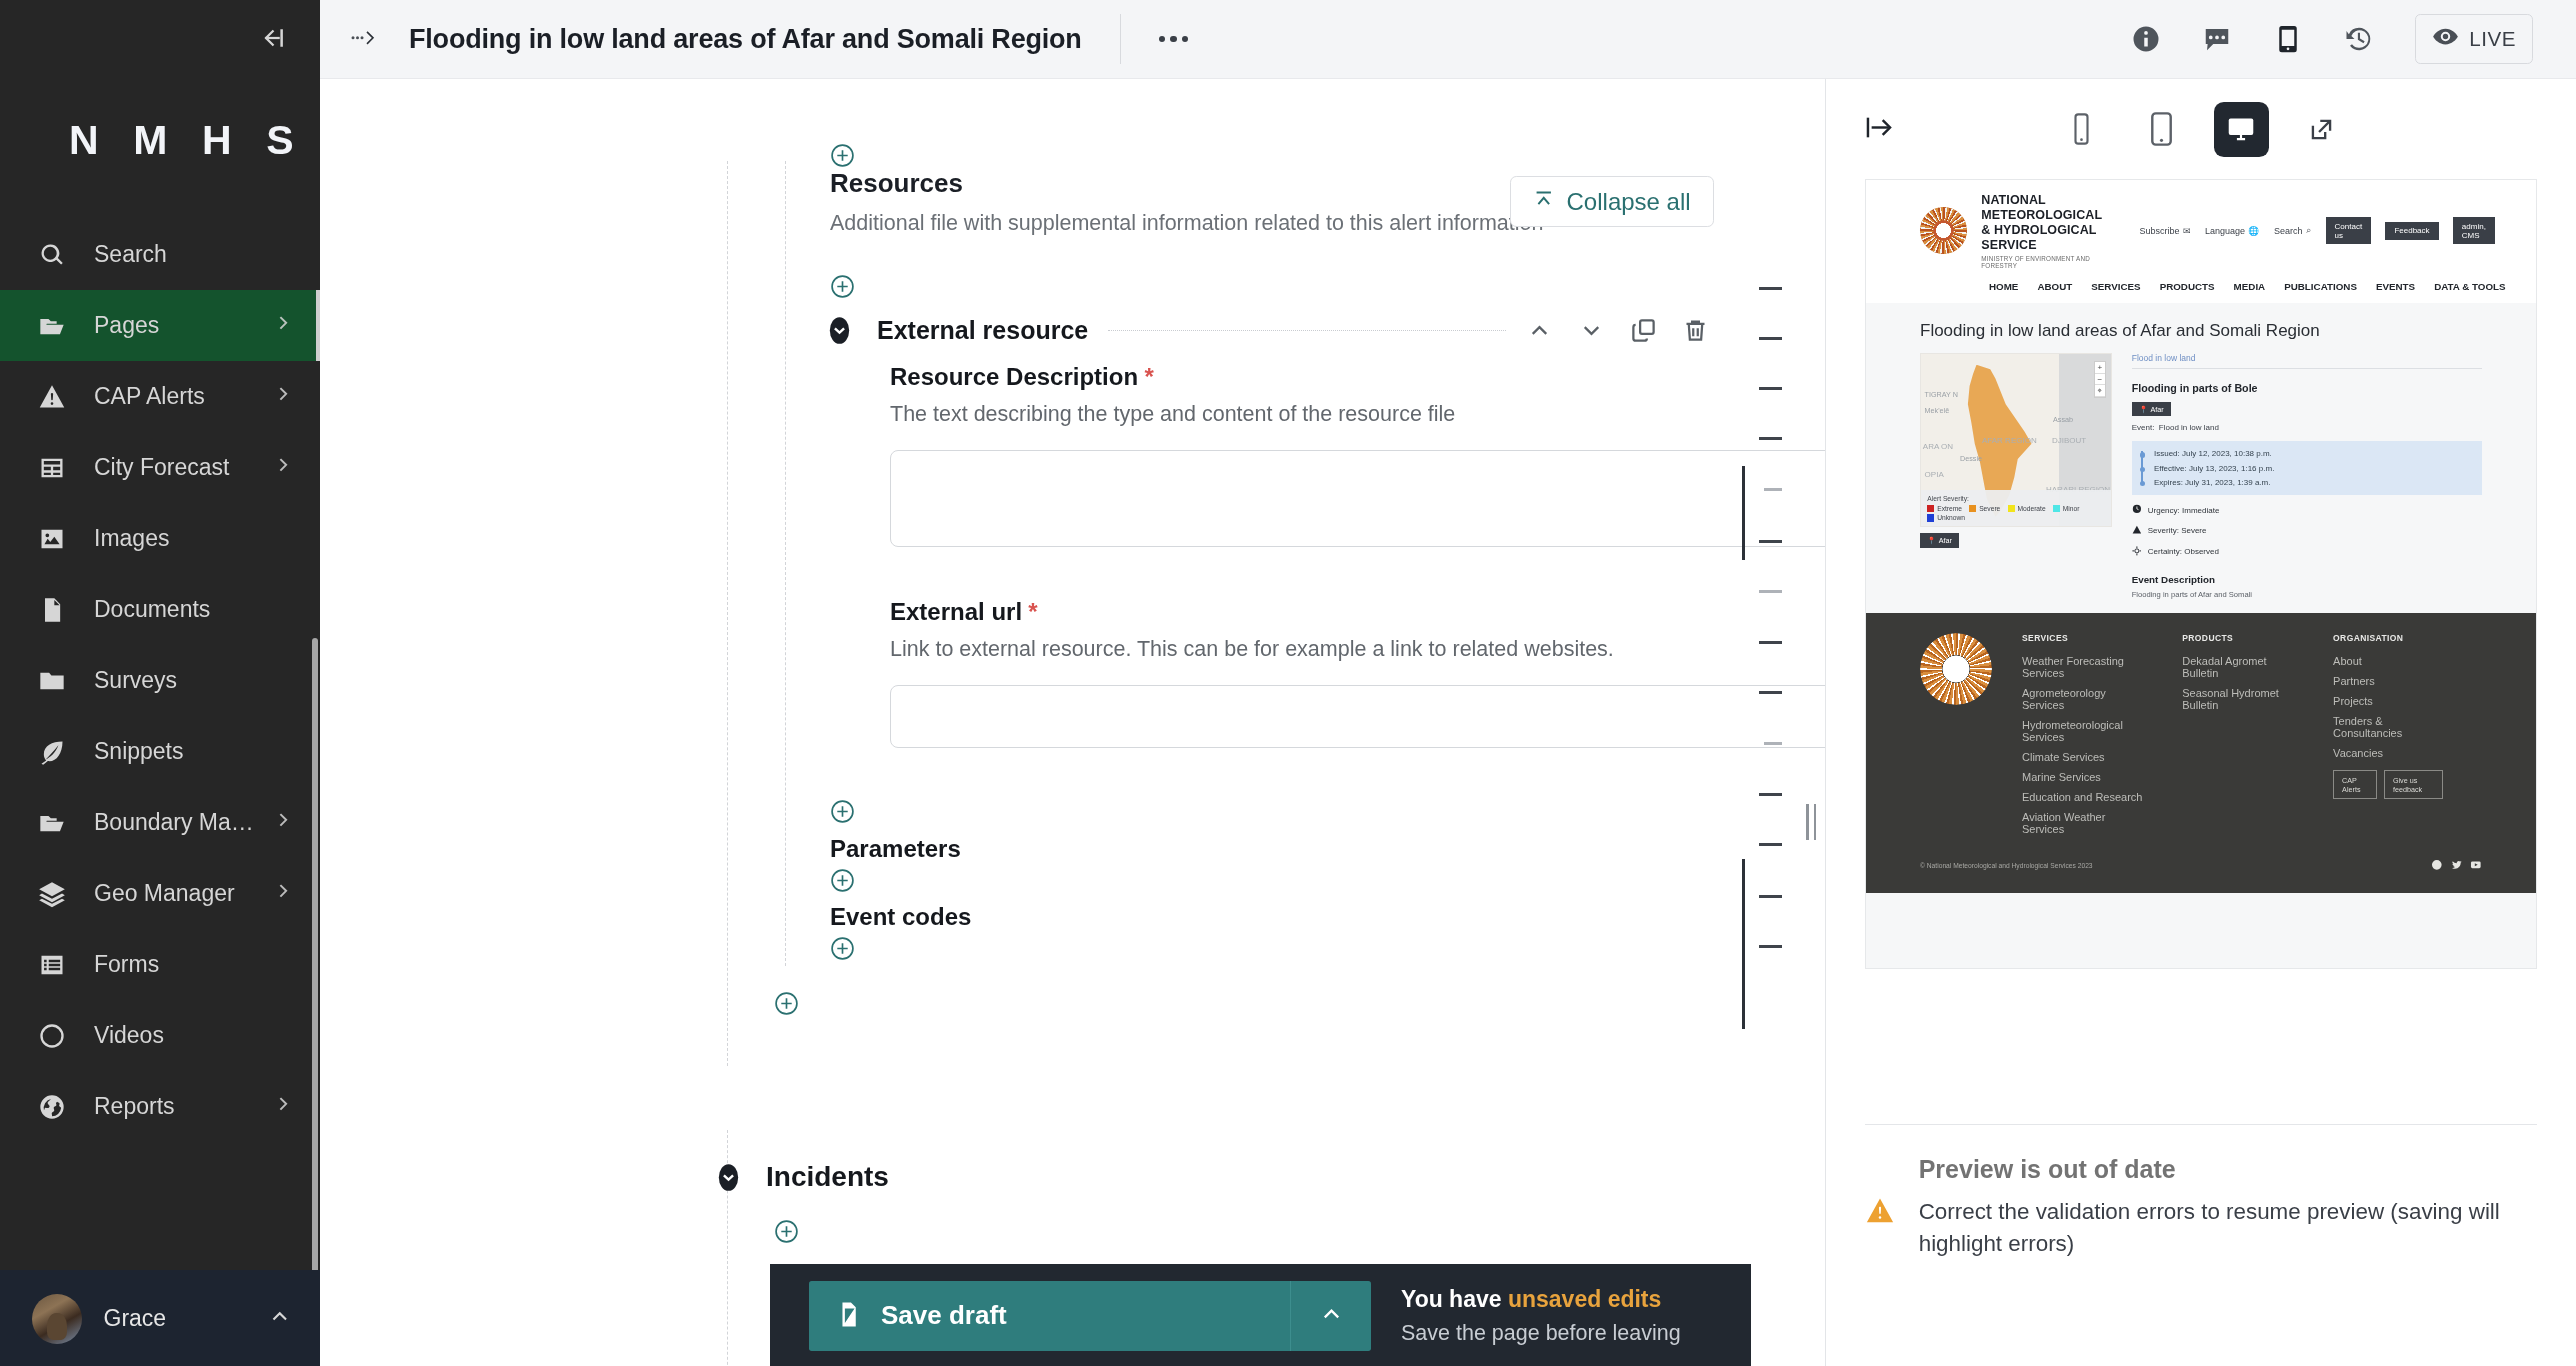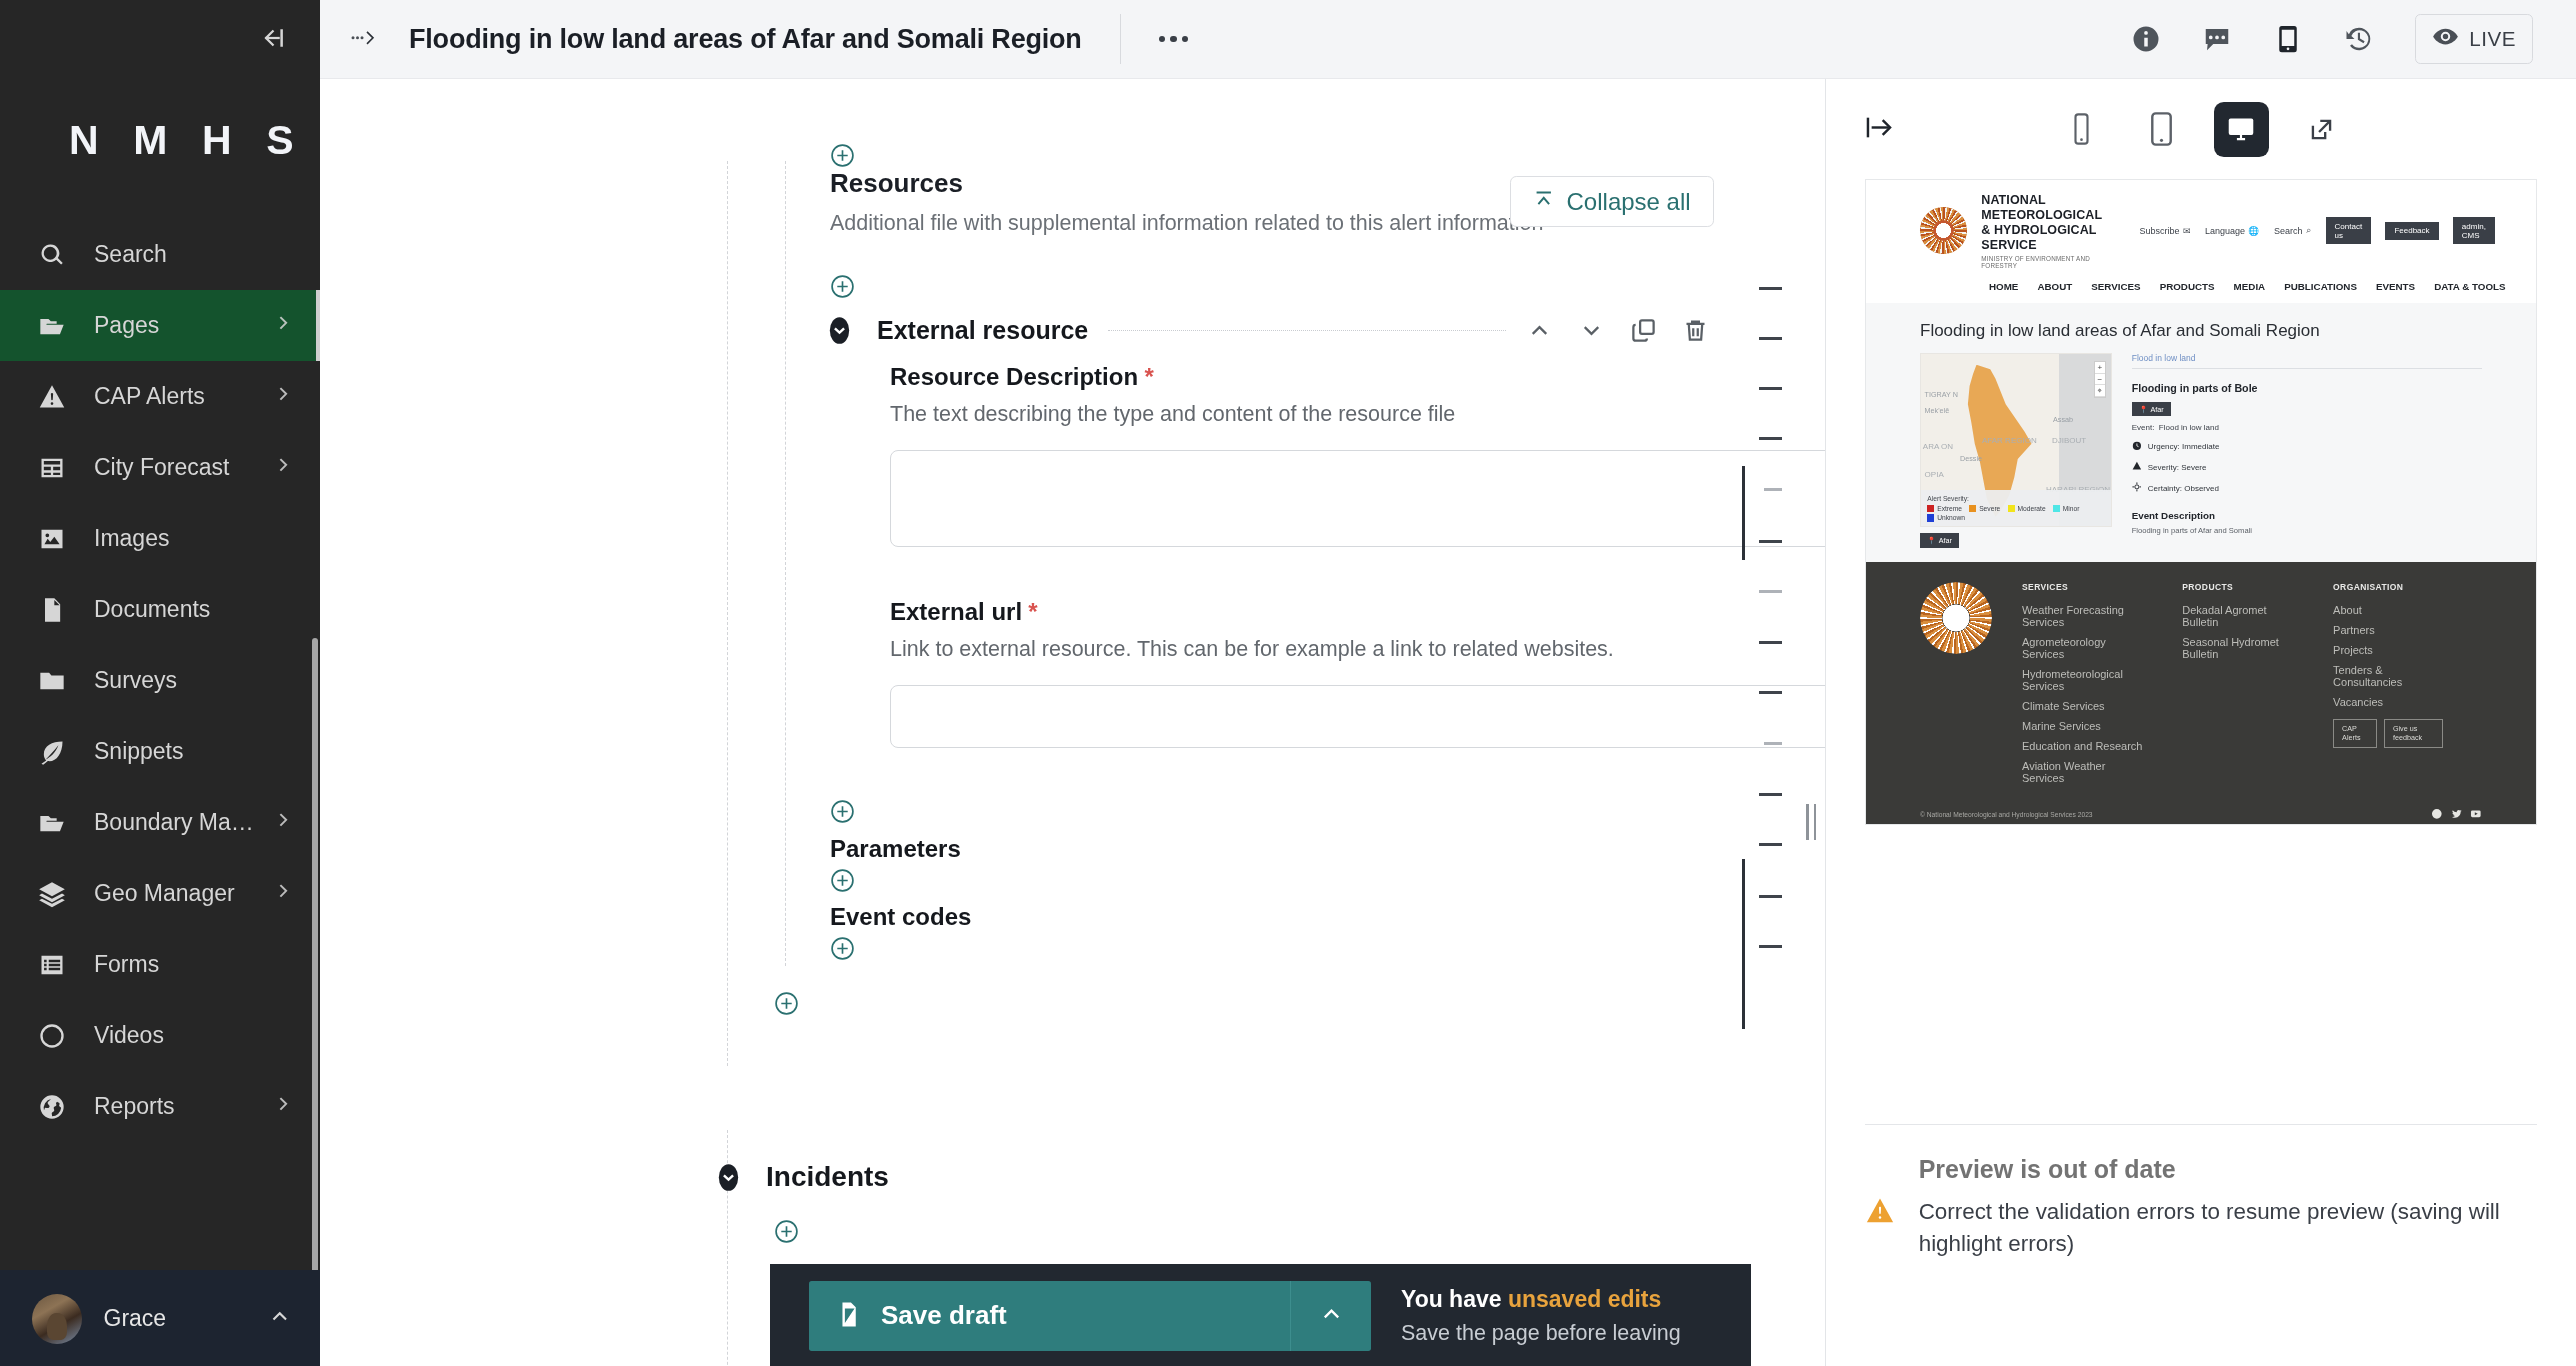--- a/index.html
+++ b/index.html
@@ -220,21 +220,21 @@
   .pv-devices { margin: 0 auto; display: flex; align-items: center;
                 gap: 25px; }
   .pv-dev { width: 55px; height: 55px; border-radius: 9.8px;
             display: flex; align-items: center; justify-content: center;
             cursor: pointer; }
   .pv-dev.sel { background: #222830; }
   .pv-dev svg { fill: #5c6168; }
   .pv-dev.sel svg { fill: #ffffff; }
 
   .pv-frame { margin: 0 39px; border: 0.9px solid #e6e8ea;
-              background: #f6f7f8; height: 646px; overflow: hidden;
+              background: #f6f7f8; height: 790px; overflow: hidden;
               position: relative; }
   .site-head { background: #fff; padding: 12.5px 0 0 0; }
   .site-top { display: flex; align-items: center; padding: 0 54px; gap: 14.3px; }
   .site-logo { width: 47px; height: 47px; border-radius: 50%;
                background: radial-gradient(circle, #fff 0 22%, #c4582f 23% 34%, #d08a4a 35% 100%);
                position: relative; flex-shrink: 0; }
   .site-logo::before {
     content:""; position:absolute; inset:0; border-radius:50%;
     background: repeating-conic-gradient(#b9521f 0deg 5deg, #f2f2f2 5deg 9deg, #d98e3e 9deg 15deg);
     -webkit-mask: radial-gradient(circle, transparent 0 30%, #000 31% 100%);
@@ -856,20 +856,26 @@
             </div>
 
             <div class="info-col">
               <span class="tab-link">Flood in low land</span>
               <div class="inc-title">Flooding in parts of Bole</div>
               <span class="map-tag" style="margin-top:8px">
                   <span>📍</span>
                   <span>Afar</span>
                 </span>
               <div class="ev-line"><span>Event:</span>&nbsp;&nbsp;<span>Flood in low land</span></div>
+              <div class="time-box">
+                <div class="bar"></div>
+                <div class="time-row">Issued: July 12, 2023, 10:38 p.m.</div>
+                <div class="time-row">Effective: July 13, 2023, 1:16 p.m.</div>
+                <div class="time-row">Expires: July 31, 2023, 1:39 a.m.</div>
+              </div>
               <div class="meta-row">
                   <span><svg viewBox="0 0 24 24">
                       <circle cx="12" cy="12" r="10"></circle>
                       <path d="M12 6v6l4 2" stroke="#fff" stroke-width="2" fill="none"></path>
                     </svg></span>
                   <span>Urgency: Immediate</span>
                 </div>
               <div class="meta-row">
                   <span><svg viewBox="0 0 24 24">
                       <path d="M12 2L1.5 21h21L12 2z"></path>

